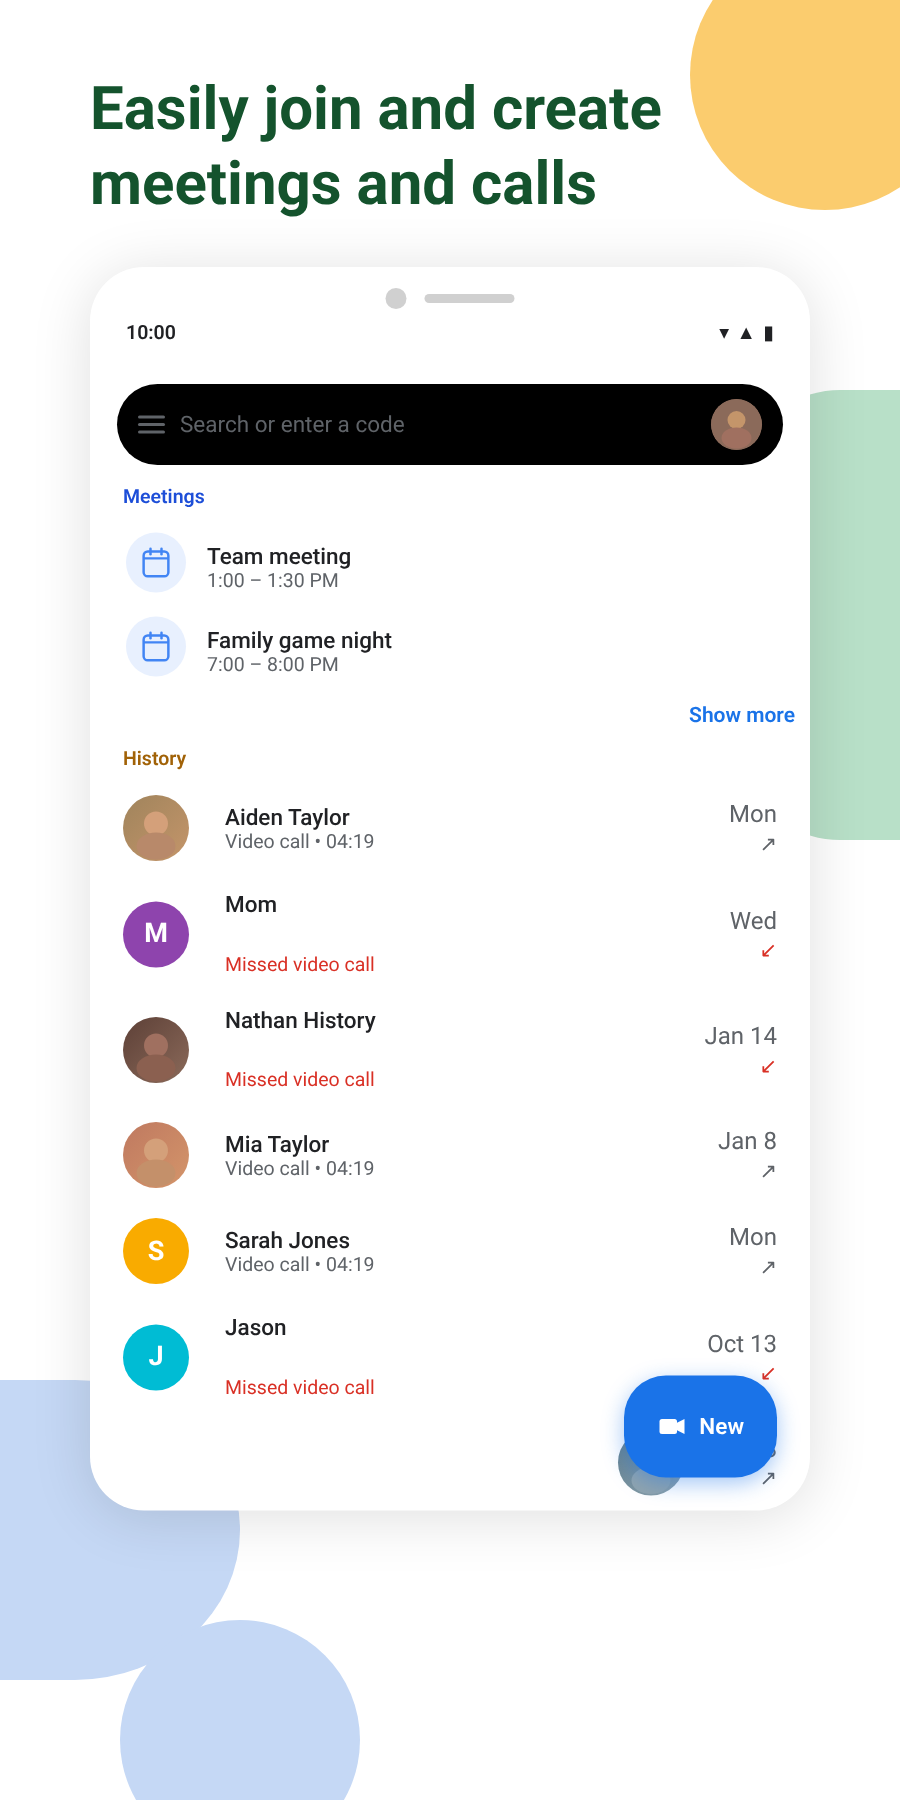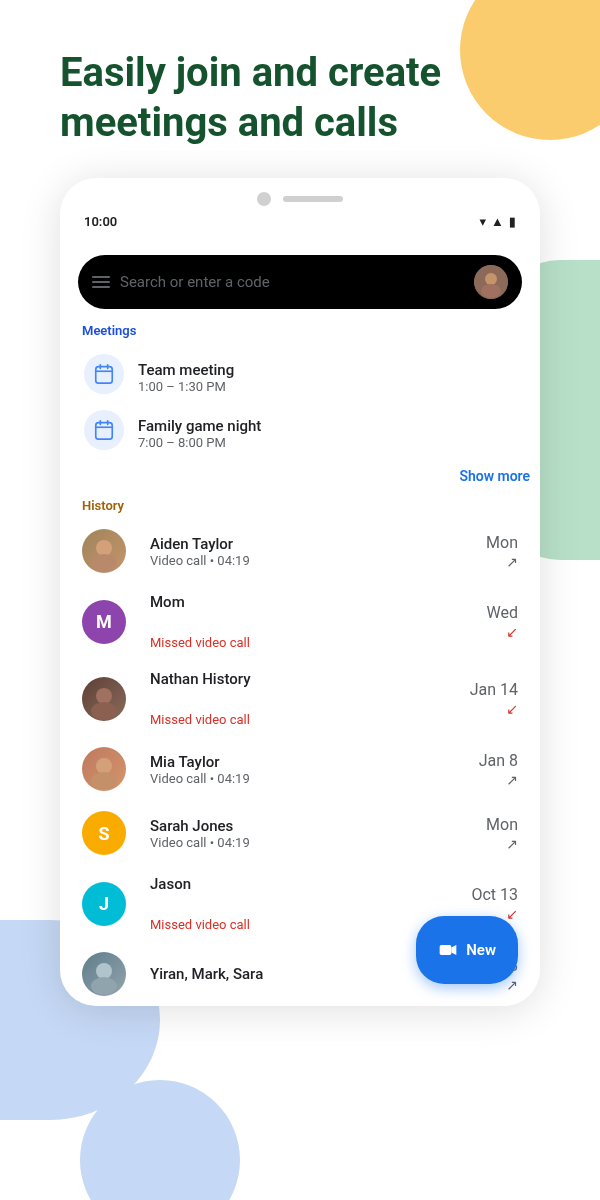--- a/index.html
+++ b/index.html
@@ -485,24 +485,20 @@
     </div>
 
     <div class="history-item">
       <div class="history-avatar" style="background: linear-gradient(135deg,#607D8B,#90A4AE)">
         <svg width="44" height="44" viewBox="0 0 44 44">
             <circle cx="22" cy="22" r="22" fill="transparent"></circle>
             <ellipse cx="22" cy="19" rx="8" ry="8" fill="#B0C4CE"></ellipse>
             <ellipse cx="22" cy="34" rx="13" ry="9" fill="#90A4AE"></ellipse>
           </svg>
       </div>
-      <div class="history-info">
-        <div class="history-name">Yiran, Mark, Sara</div>
-        <div class="history-subtitle"></div>
-      </div>
       <div class="history-meta">
         <span class="history-date">Oct 8</span>
         <span class="call-arrow outgoing">↗</span>
       </div>
     </div>
 
     <div class="fab">
       <svg viewBox="0 0 24 24" fill="none">
         <rect x="2" y="6" width="14" height="12" rx="2" fill="white"></rect>
         <path d="M16 9l6-3v12l-6-3V9z" fill="white"></path>

